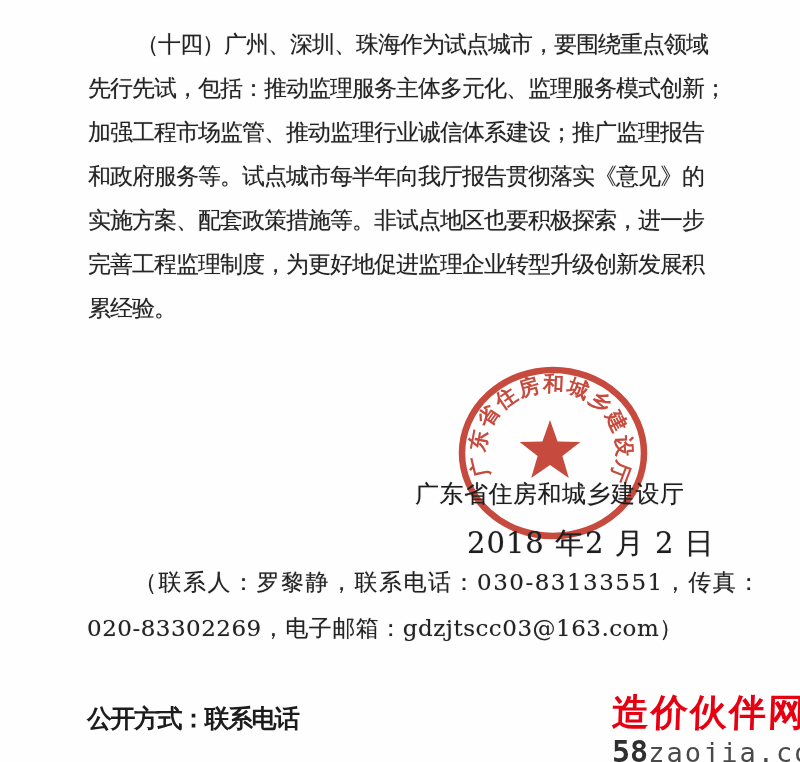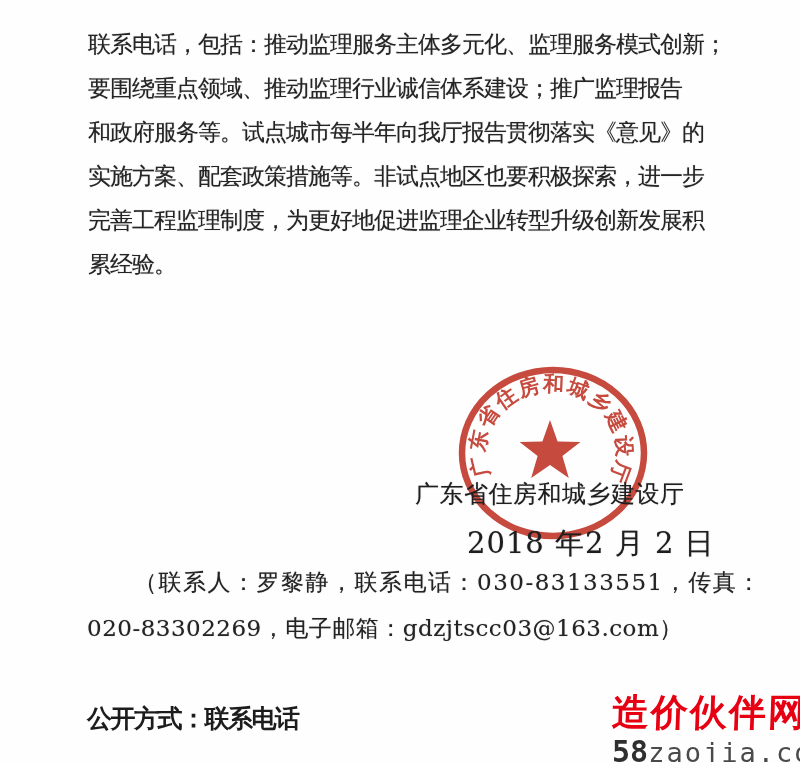--- a/index.html
+++ b/index.html
@@ -79,22 +79,23 @@
   }
   .wm-58 { font-size:30px; font-weight:bold; color:#2f2f2f; }
   .wm-dom { font-size:27px; color:#4a4a4a; letter-spacing:2px; }
 </style>
 </head>
 <body>
 
 <div class="page">
 
   <div class="para">
-    <div class="line">联系电话，包括：推动监理服务主体多元化、监理服务模式创新；</div>
-    <div class="line">要围绕重点领域、推动监理行业诚信体系建设；推广监理报告</div>
+    <div class="line indent">（十四）广州、深圳、珠海作为试点城市，要围绕重点领域</div>
+    <div class="line">先行先试，包括：推动监理服务主体多元化、监理服务模式创新；</div>
+    <div class="line">加强工程市场监管、推动监理行业诚信体系建设；推广监理报告</div>
     <div class="line">和政府服务等。试点城市每半年向我厅报告贯彻落实《意见》的</div>
     <div class="line">实施方案、配套政策措施等。非试点地区也要积极探索，进一步</div>
     <div class="line">完善工程监理制度，为更好地促进监理企业转型升级创新发展积</div>
     <div class="line">累经验。</div>
   </div>
 
   <svg class="seal" viewBox="0 0 198 178" xmlns="http://www.w3.org/2000/svg" aria-hidden="true">
     <ellipse class="seal-stroke" cx="99" cy="89" rx="91" ry="83" fill="none" stroke="#c23a2c" stroke-width="6.5"></ellipse>
     <polygon class="seal-fill" fill="#c23a2c" points="96,56 103.6,77.5 126.4,78.1 108.4,92 114.8,113.9 96,101 77.2,113.9 83.6,92 65.6,78.1 88.4,77.5"></polygon>
     <path id="sealArc" d="M 37.2,112.4 A 66,60 0 1 1 156.8,112.4" fill="none" stroke="none"></path>

